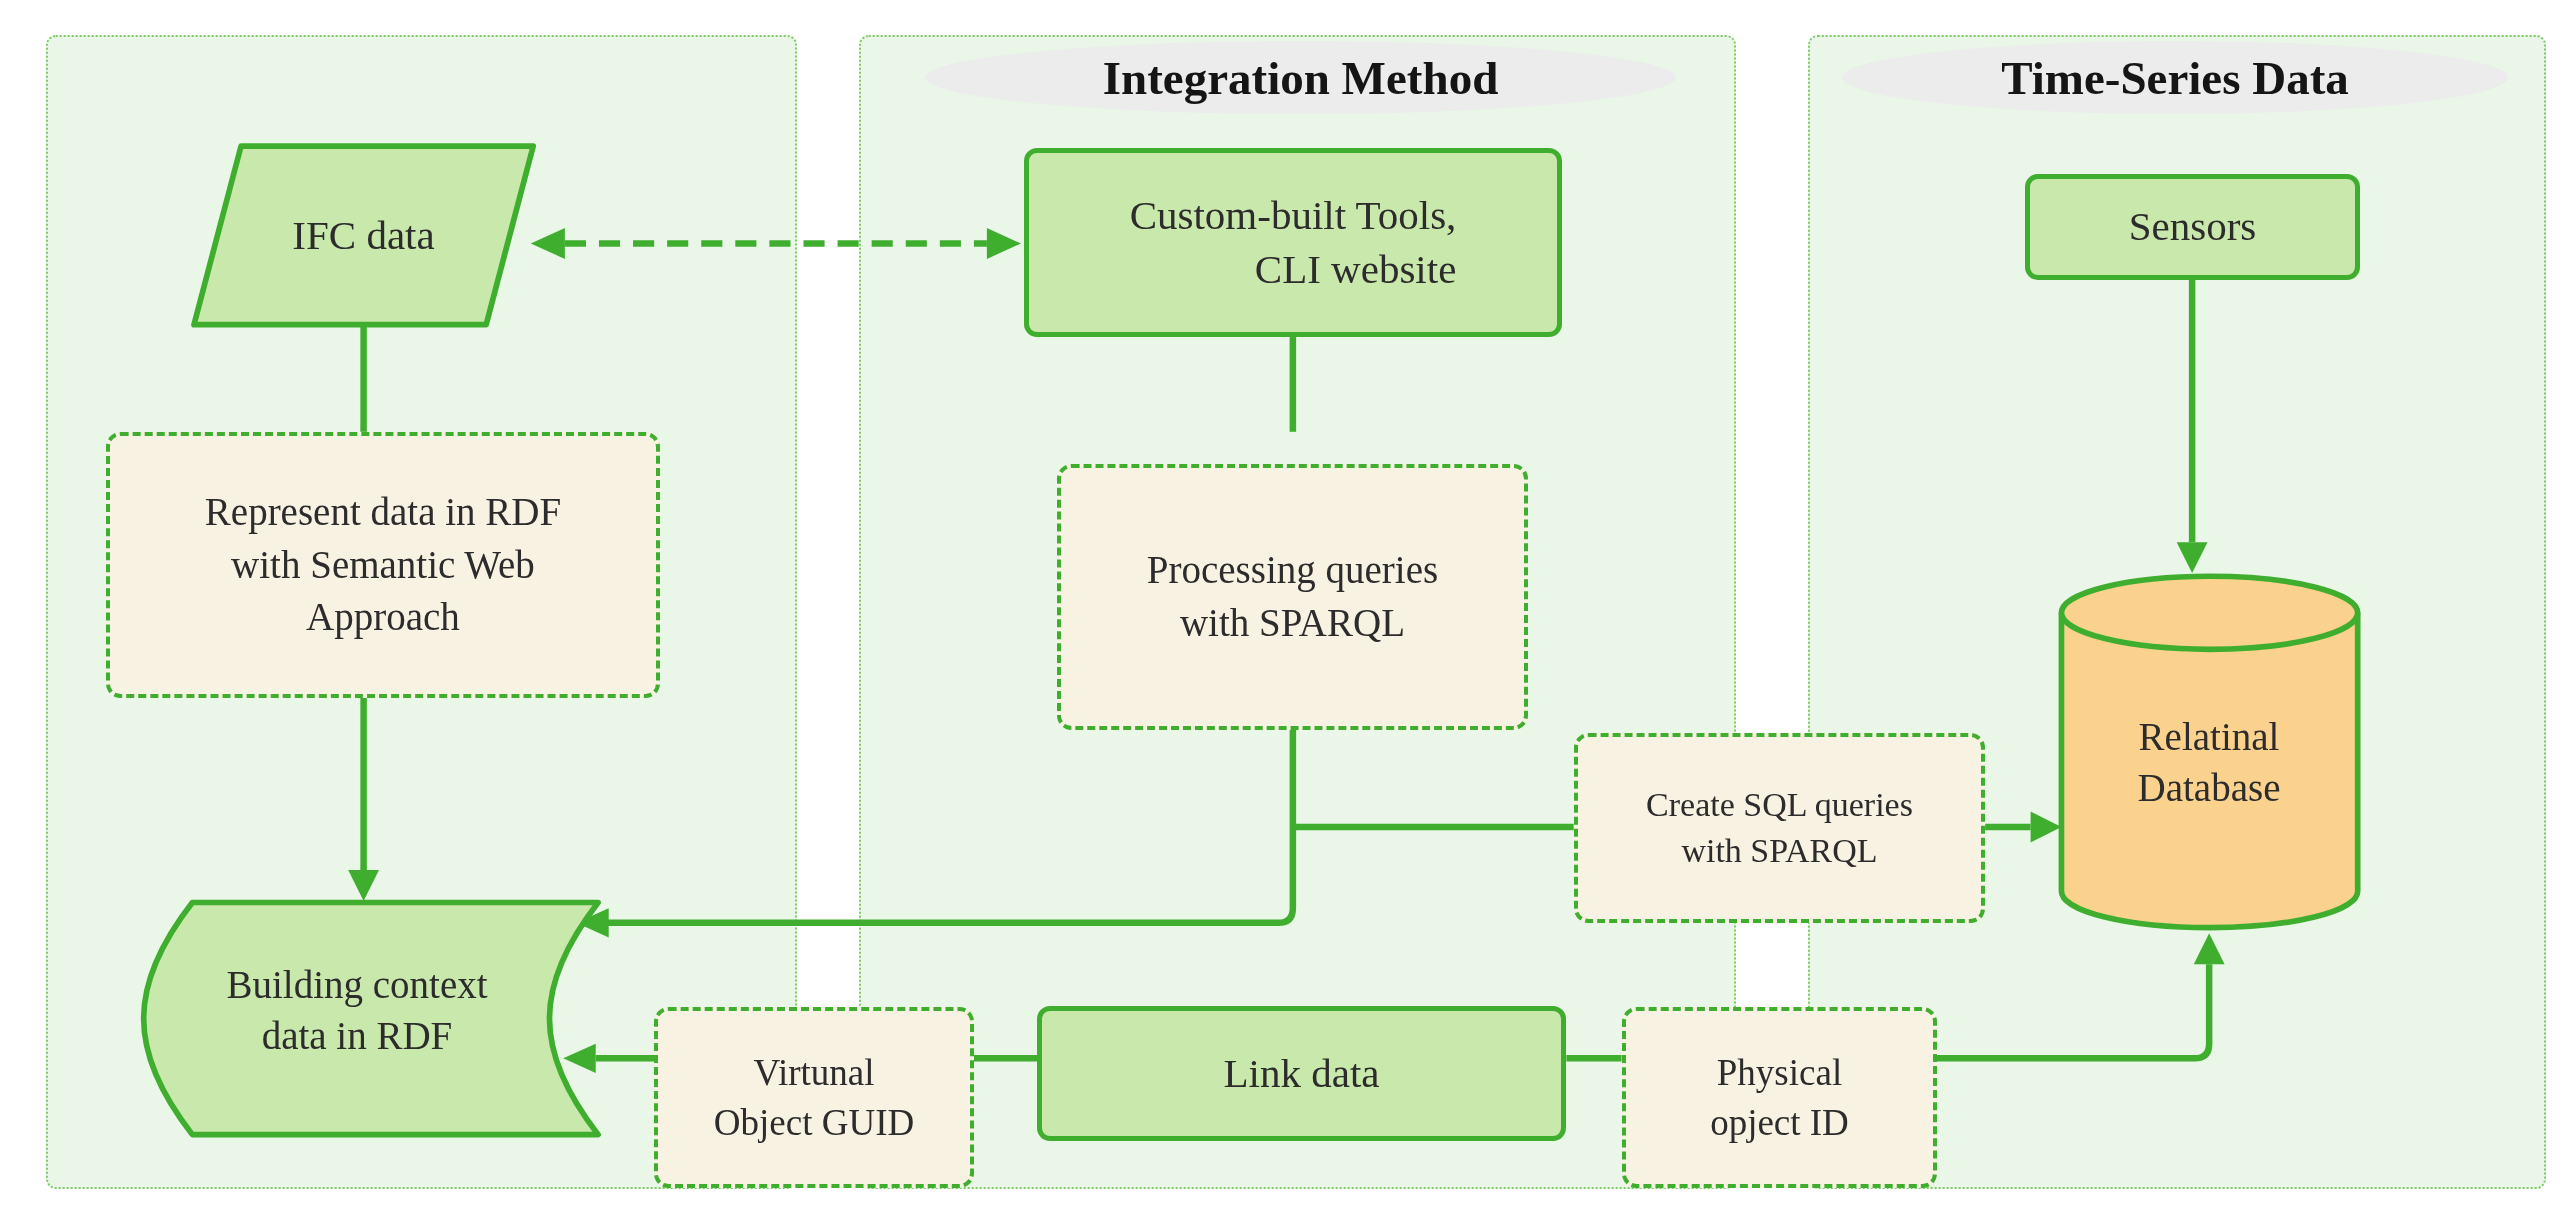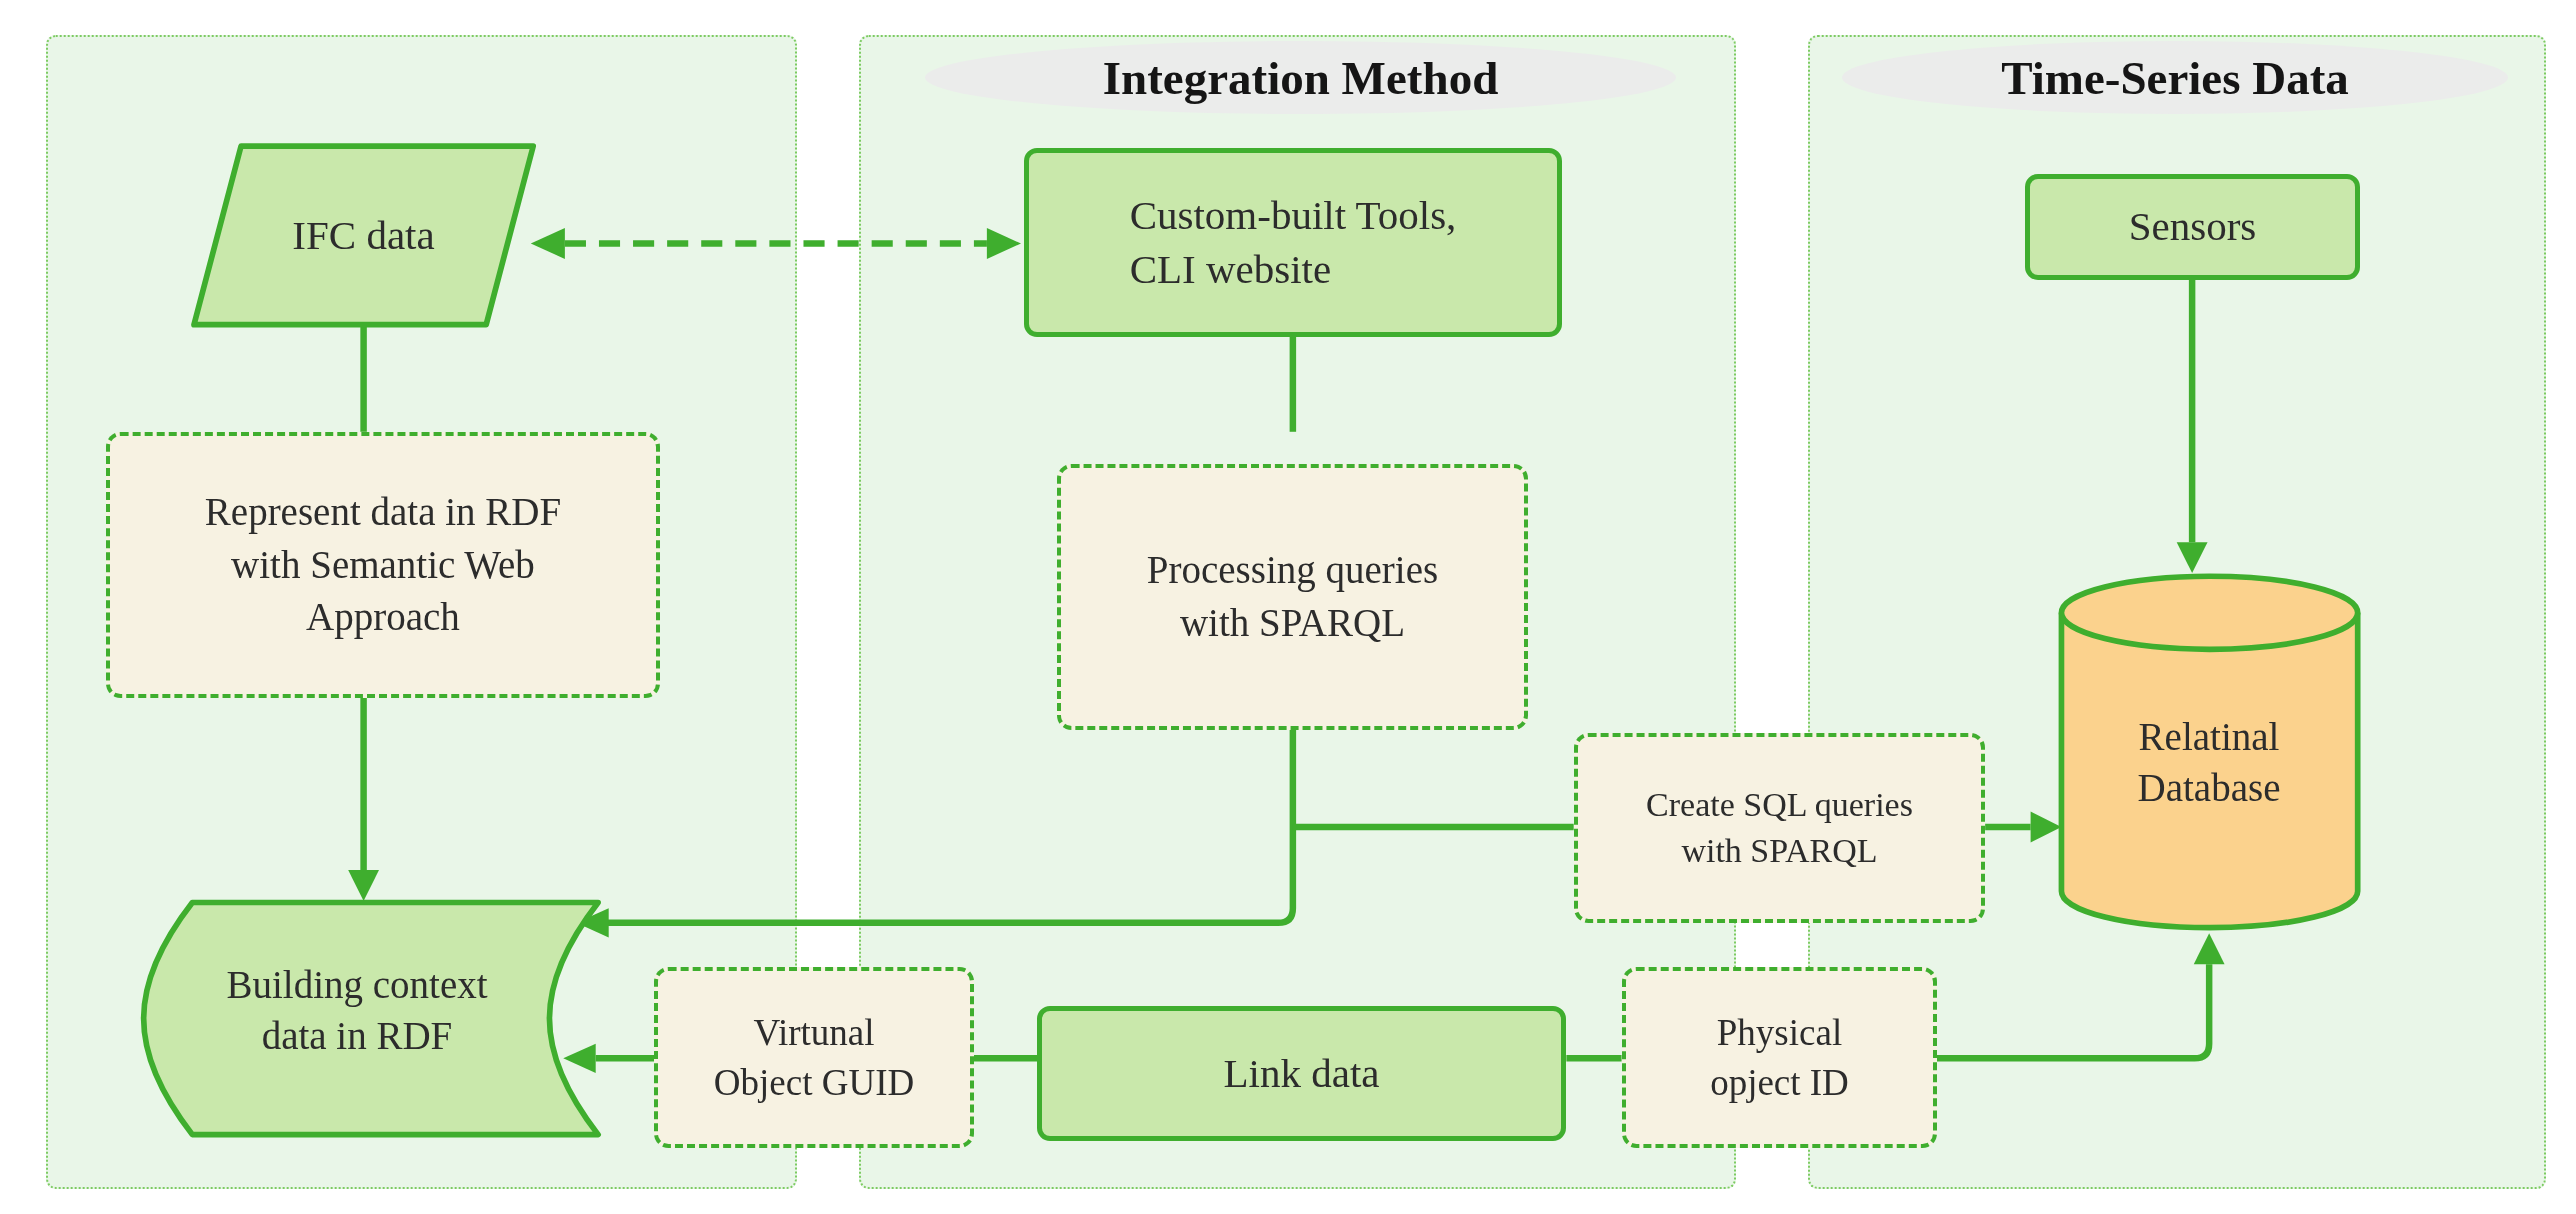--- a/index.html
+++ b/index.html
@@ -24,35 +24,35 @@
   }
   #edges{position:absolute; left:0; top:0; z-index:1;}
   .edge{stroke:var(--edge); stroke-width:8; fill:none;}
   .edge.dashedline{stroke-dasharray:26 16;}
   .ah{fill:var(--edge); stroke:none;}
   .shape{fill:var(--node-fill); stroke:var(--node-stroke); stroke-width:7; stroke-linejoin:round;}
   .dbshape{fill:var(--db-fill); stroke:var(--node-stroke); stroke-width:7;}
   .gbox{
     position:absolute; background:var(--node-fill);
     border:5.7px solid var(--node-stroke); border-radius:13px;
-    display:flex; align-items:center; justify-content:center; text-align:left;
+    display:flex; align-items:center; justify-content:center; text-align:right;
     font-size:41px; line-height:1.3; white-space:pre-line; z-index:2; box-sizing:border-box;
   }
   .dbox{
     position:absolute; background:var(--dashed-fill);
     border:4.9px dashed var(--node-stroke); border-radius:14.6px;
     display:flex; align-items:center; justify-content:center; text-align:center;
     font-size:39px; line-height:1.35; white-space:pre-line; z-index:2; box-sizing:border-box;
   }
   .overlay{
     position:absolute; display:flex; align-items:center; justify-content:center;
     text-align:center; font-size:39px; line-height:1.3; white-space:pre-line;
     z-index:2; pointer-events:none;
   }
-  .fs42{font-size:34px;} .fs46{font-size:37px;} .fs50{font-size:41px;}
+  .fs42{font-size:34px;} .fs46{font-size:37px;margin-top:40px;} .fs50{font-size:41px;}
 </style>
 </head>
 <body>
 
 <div id="canvas">
 
   <div class="panel" style="left:46px;top:35px;width:747px;height:1150px;"></div>
   <div class="panel" style="left:859px;top:35px;width:873px;height:1150px;"></div>
   <div class="panel" style="left:1808px;top:35px;width:734px;height:1150px;"></div>
 

